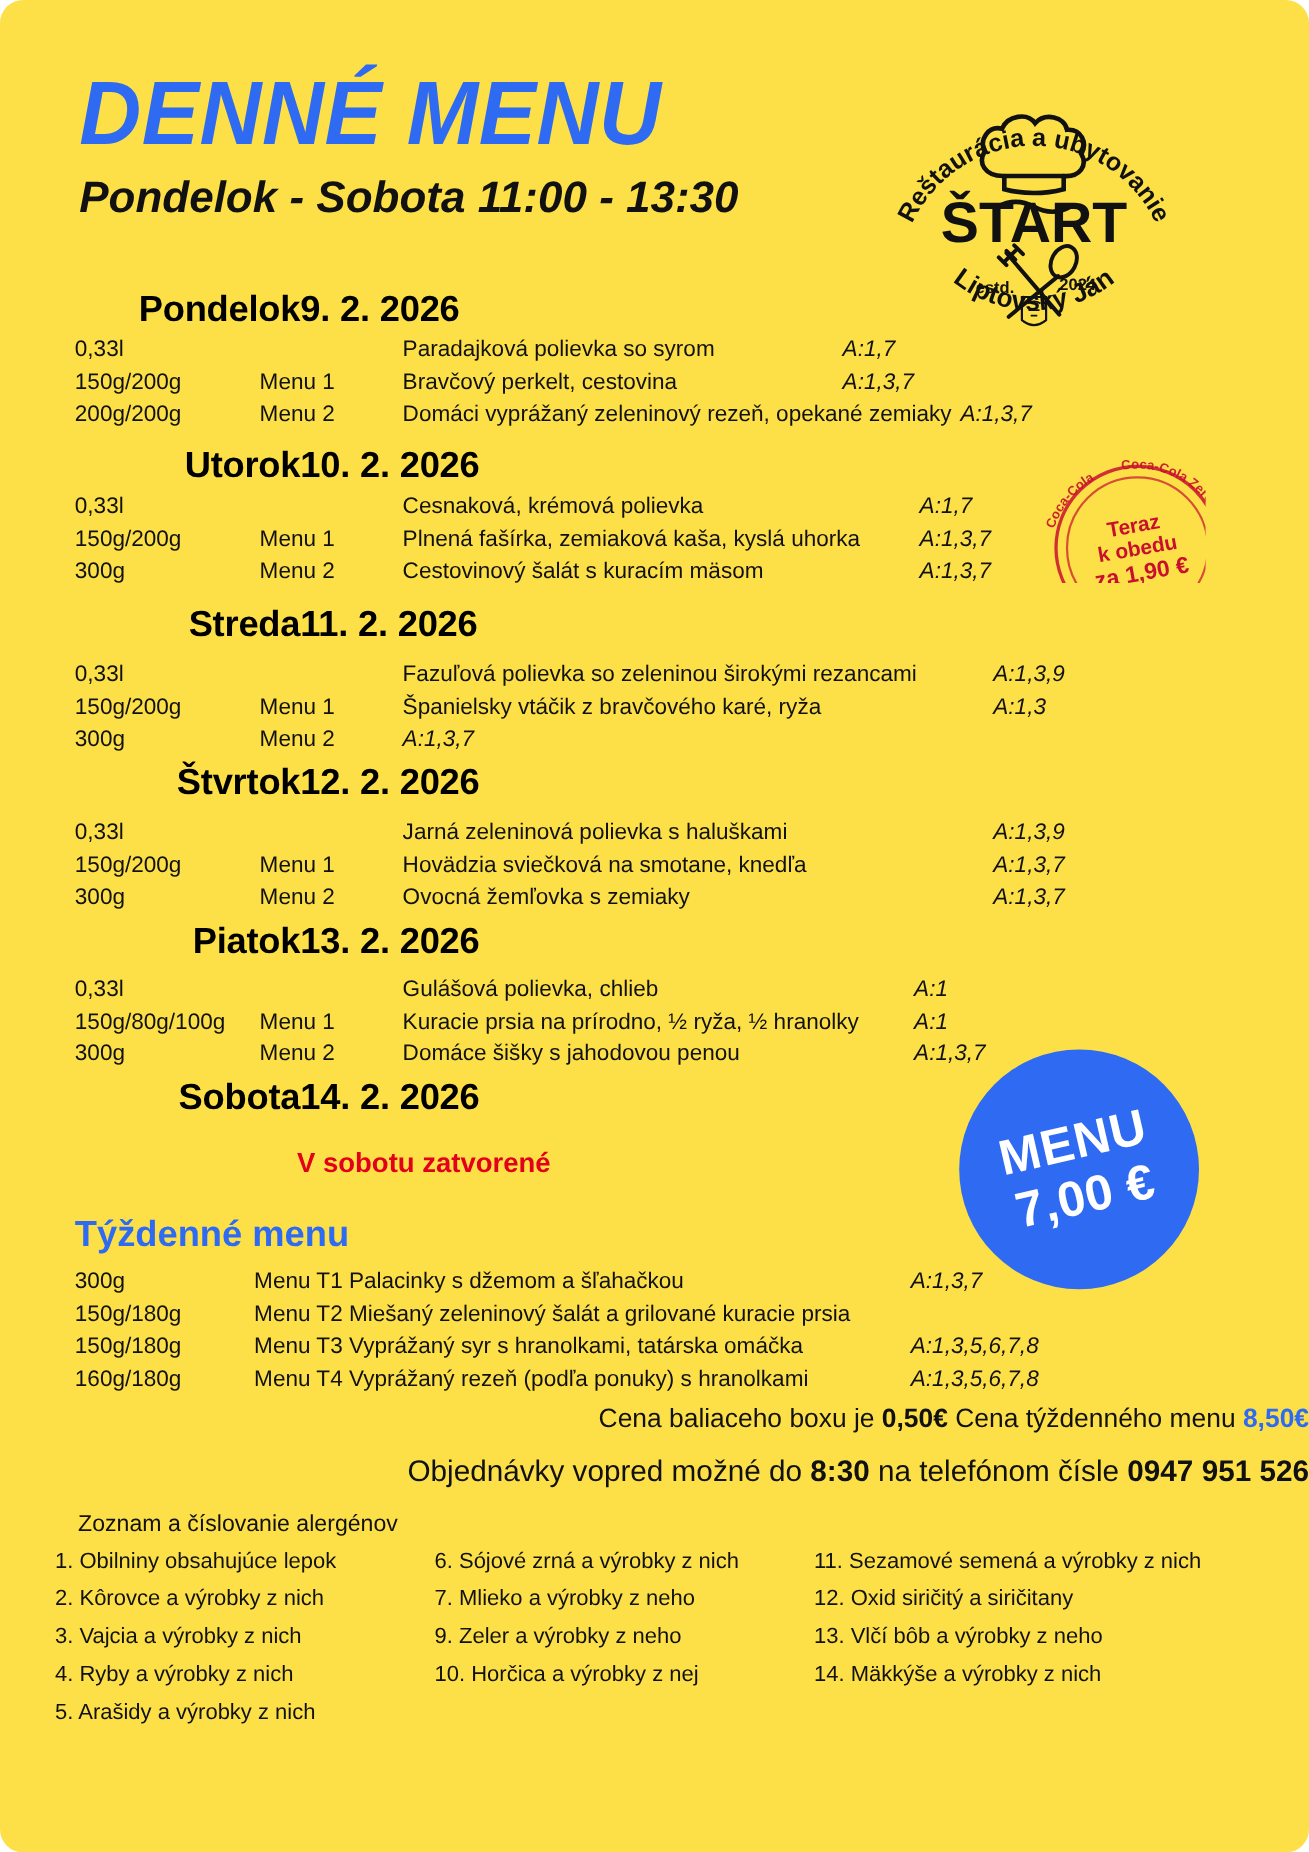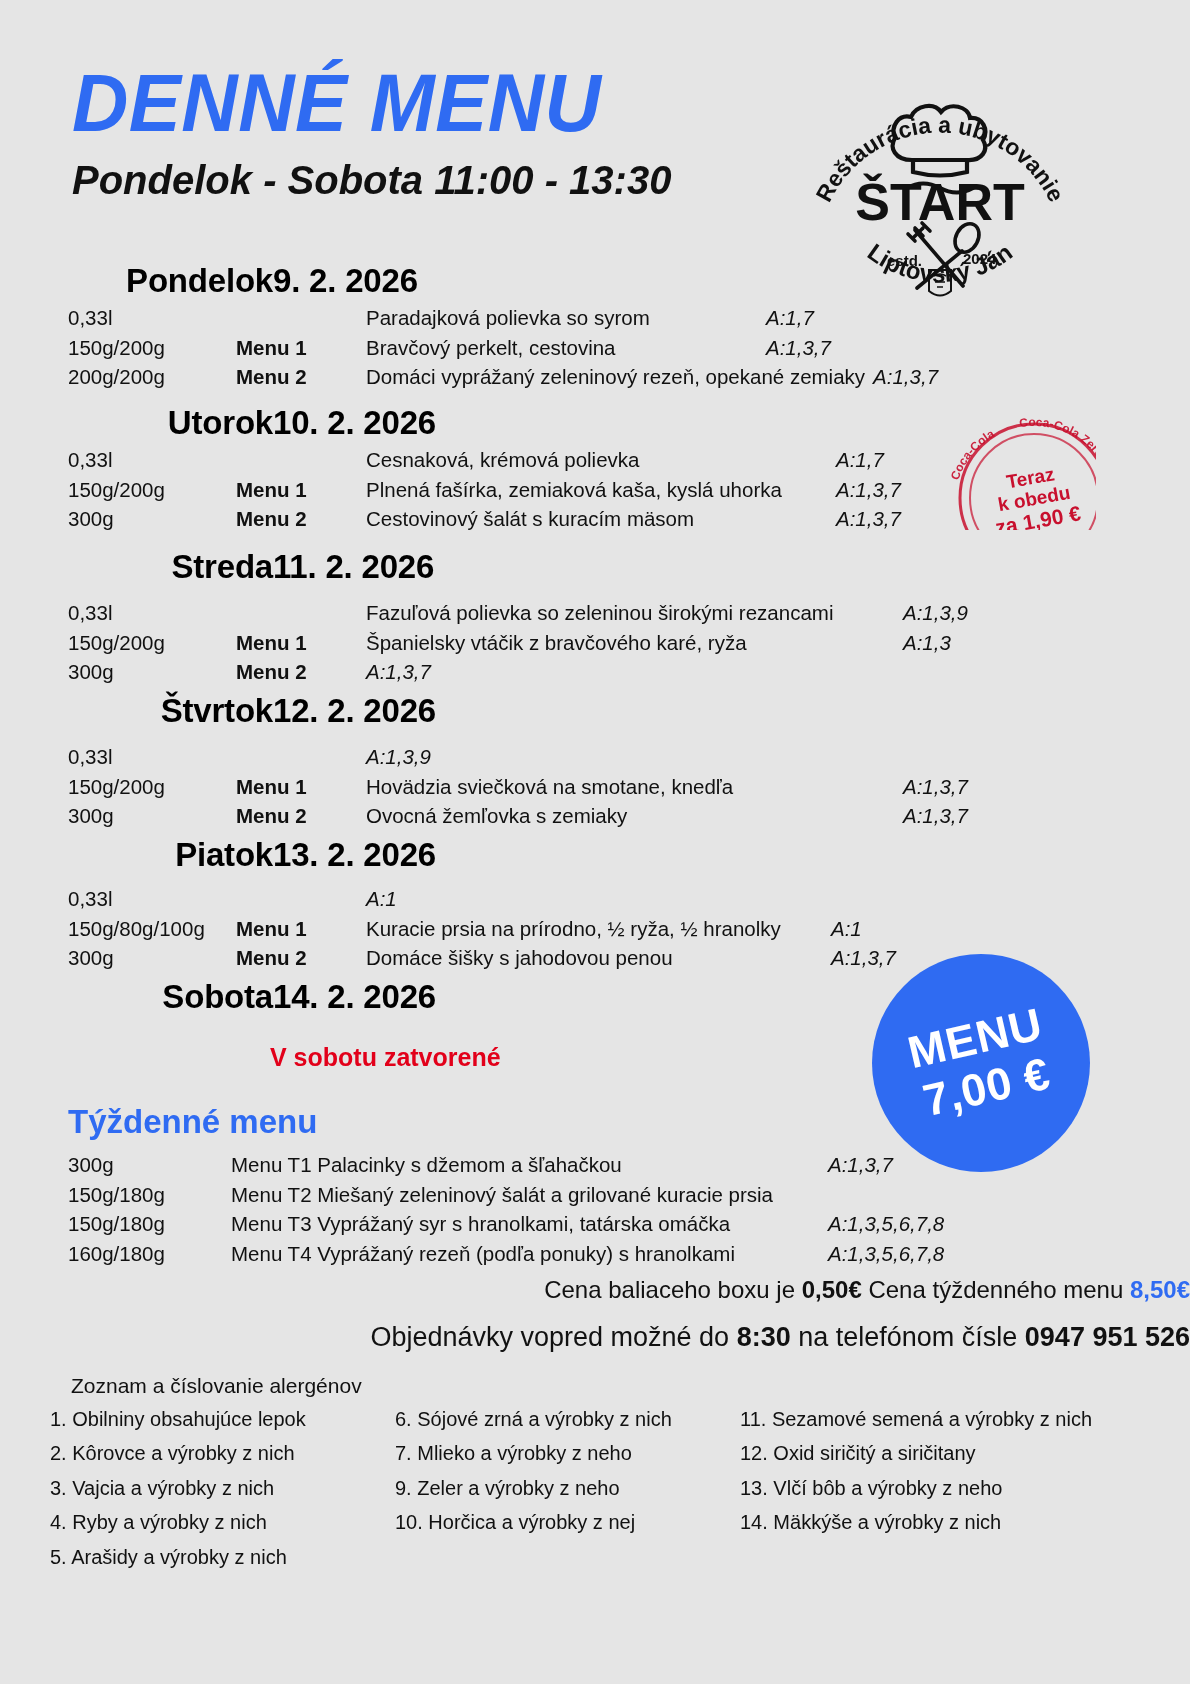--- a/index.html
+++ b/index.html
@@ -10,21 +10,22 @@
   }
   body {
     font-family: "Liberation Sans", "DejaVu Sans", sans-serif;
     color: #000000;
   }
   #page {
     position: relative;
     width: 1190px;
     height: 1684px;
     overflow: hidden;
-    background: #e5e5e5;
+    background: #fde047;
+    border-radius: 21px;
   }
 
   
   .header {
     position: absolute;
     left: 72px;
     top: 62px;
     width: 700px;
   }
   .big-title {
@@ -72,21 +73,21 @@
   .rows { margin-top: 3px; }
   .row {
     display: flex;
     align-items: baseline;
     font-size: 20.5px;
     line-height: 1.44;
     color: #111;
     white-space: nowrap;
   }
   .c-weight { flex: 0 0 168px; width: 168px; }
-  .c-menu   { flex: 0 0 130px; width: 130px; font-weight: bold; }
+  .c-menu   { flex: 0 0 130px; width: 130px; }
   .c-desc   { flex: 0 0 auto; }
   .c-all    { font-style: italic; }
 
   
   .align-a .c-desc { width: 400px; flex: 0 0 400px; }
   .align-b .c-desc { width: 470px; flex: 0 0 470px; }
   .align-c .c-desc { width: 537px; flex: 0 0 537px; }
   .align-d .c-desc { width: 465px; flex: 0 0 465px; }
   .row.tight .c-desc { flex: 0 0 auto; width: auto; padding-right: 8px; }
 
@@ -350,20 +351,21 @@
 
   <div class="day-block align-c" style="top:692px">
     <div class="day-head">
       <span class="day-name">Štvrtok</span>
       <span class="day-date">12. 2. 2026</span>
     </div>
     <div class="rows" style="margin-top:12px">
       <div class="row">
         <span class="c-weight">0,33l</span>
         <span class="c-menu"></span>
+        <span class="c-desc">Jarná zeleninová polievka s haluškami</span>
         <span class="c-all">A:1,3,9</span>
       </div>
       <div class="row">
         <span class="c-weight">150g/200g</span>
         <span class="c-menu">Menu 1</span>
         <span class="c-desc">Hovädzia sviečková na smotane, knedľa</span>
         <span class="c-all">A:1,3,7</span>
       </div>
       <div class="row">
         <span class="c-weight">300g</span>
@@ -376,20 +378,21 @@
 
   <div class="day-block align-d" style="top:836px">
     <div class="day-head">
       <span class="day-name">Piatok</span>
       <span class="day-date">13. 2. 2026</span>
     </div>
     <div class="rows" style="margin-top:10px">
       <div class="row">
         <span class="c-weight">0,33l</span>
         <span class="c-menu"></span>
+        <span class="c-desc">Gulášová polievka, chlieb</span>
         <span class="c-all">A:1</span>
       </div>
       <div class="row">
         <span class="c-weight">150g/80g/100g</span>
         <span class="c-menu">Menu 1</span>
         <span class="c-desc">Kuracie prsia na prírodno, ½ ryža, ½ hranolky</span>
         <span class="c-all">A:1</span>
       </div>
       <div class="row">
         <span class="c-weight">300g</span>

